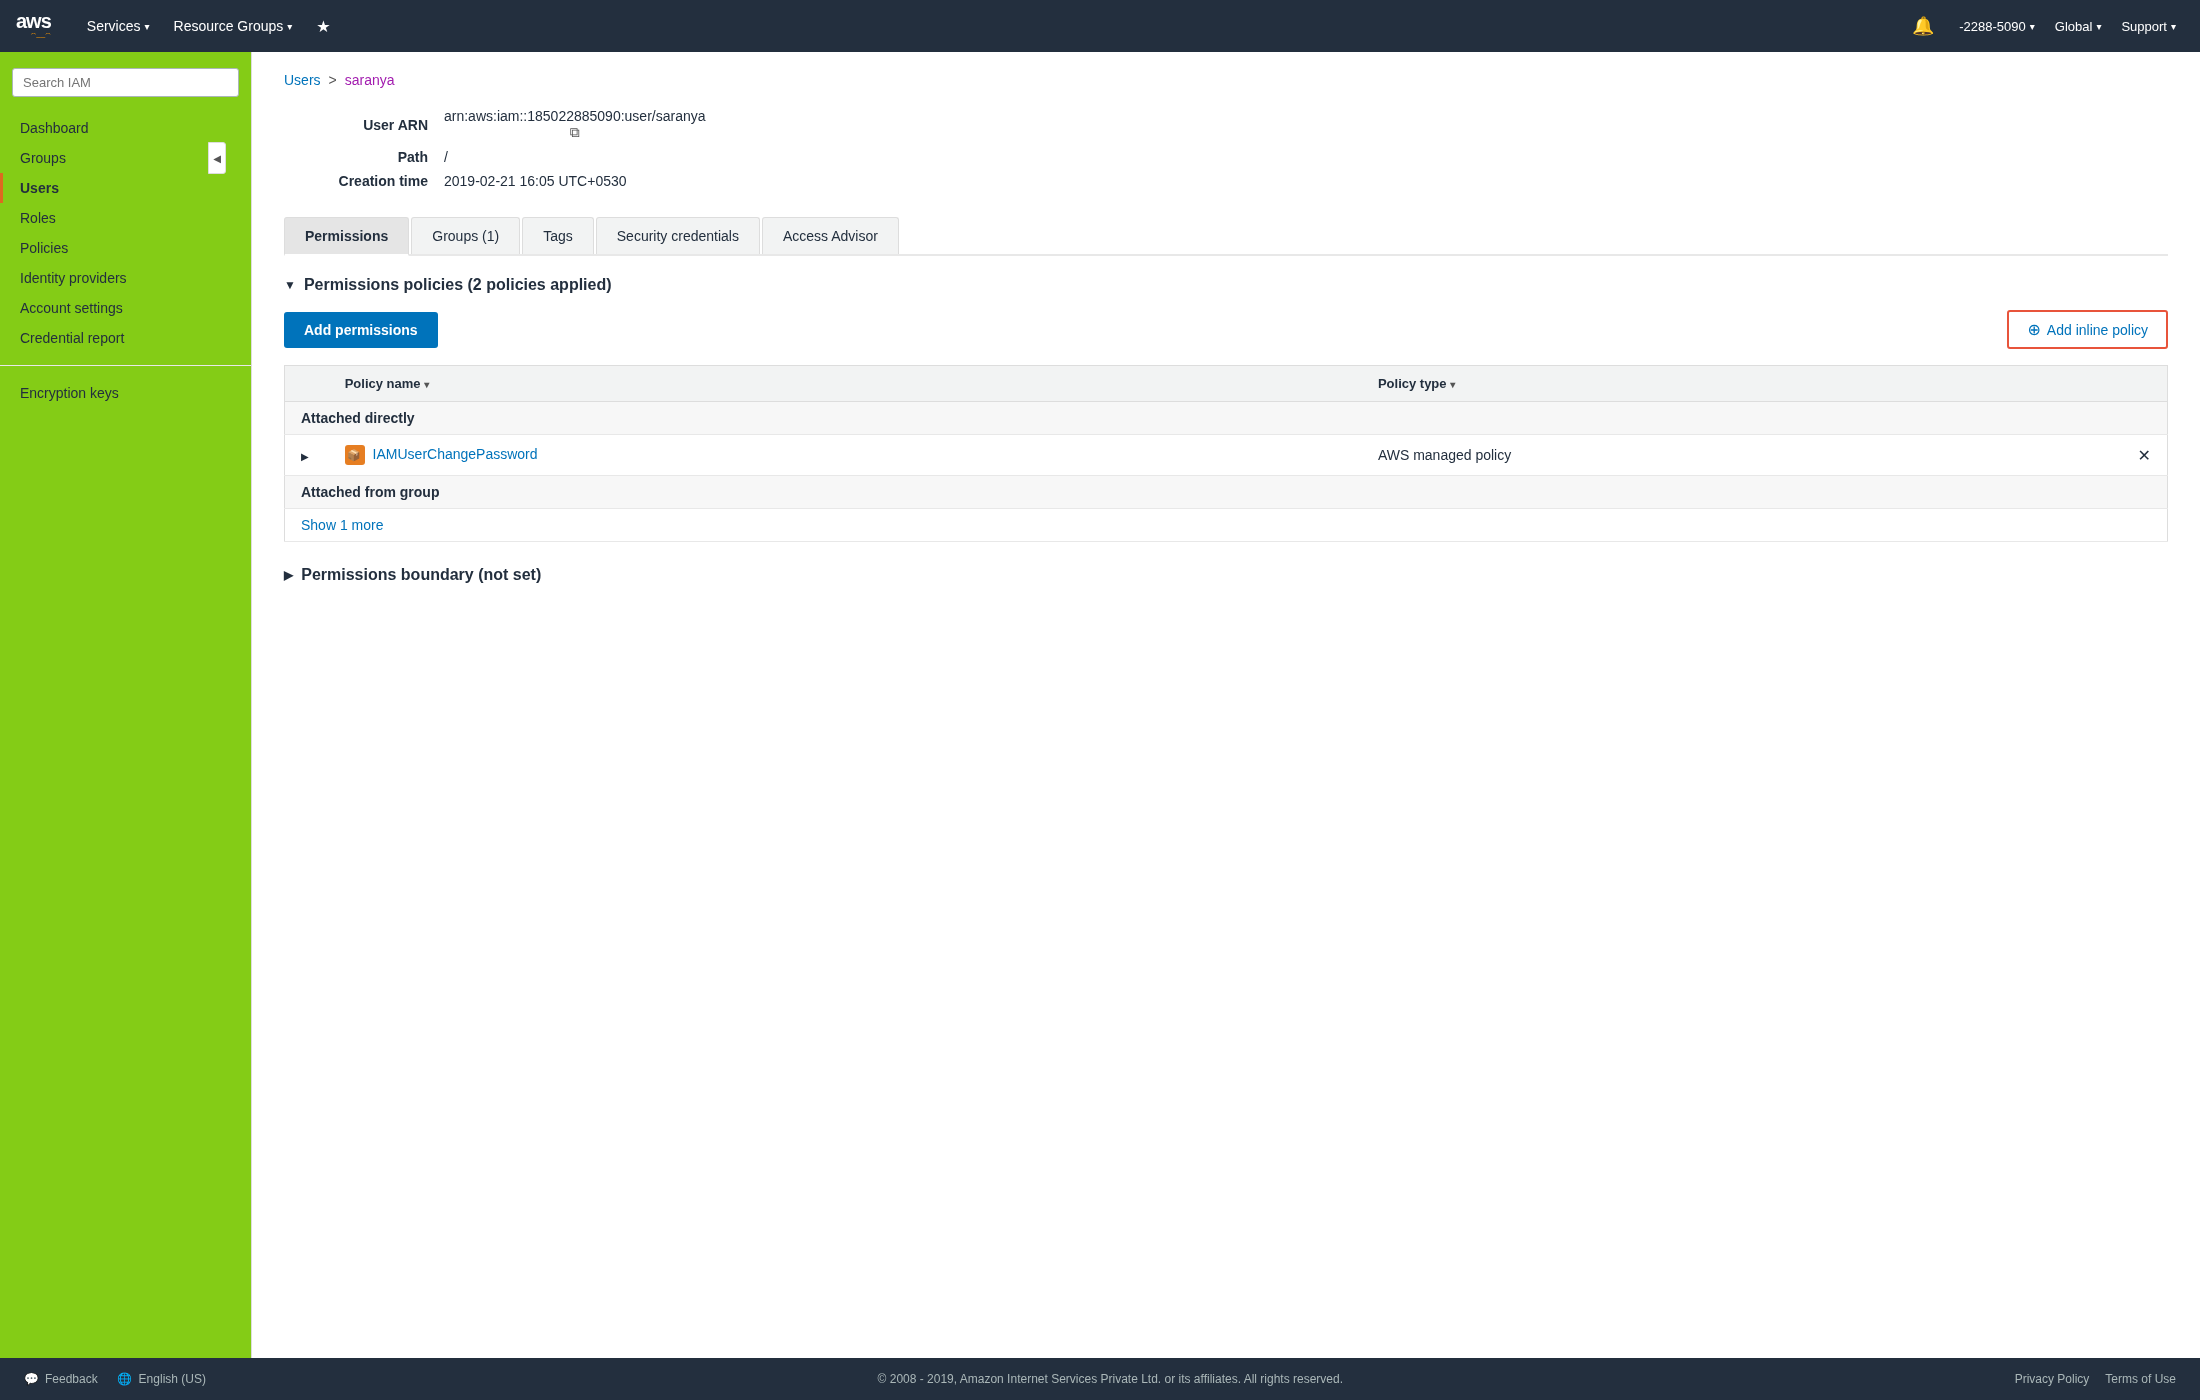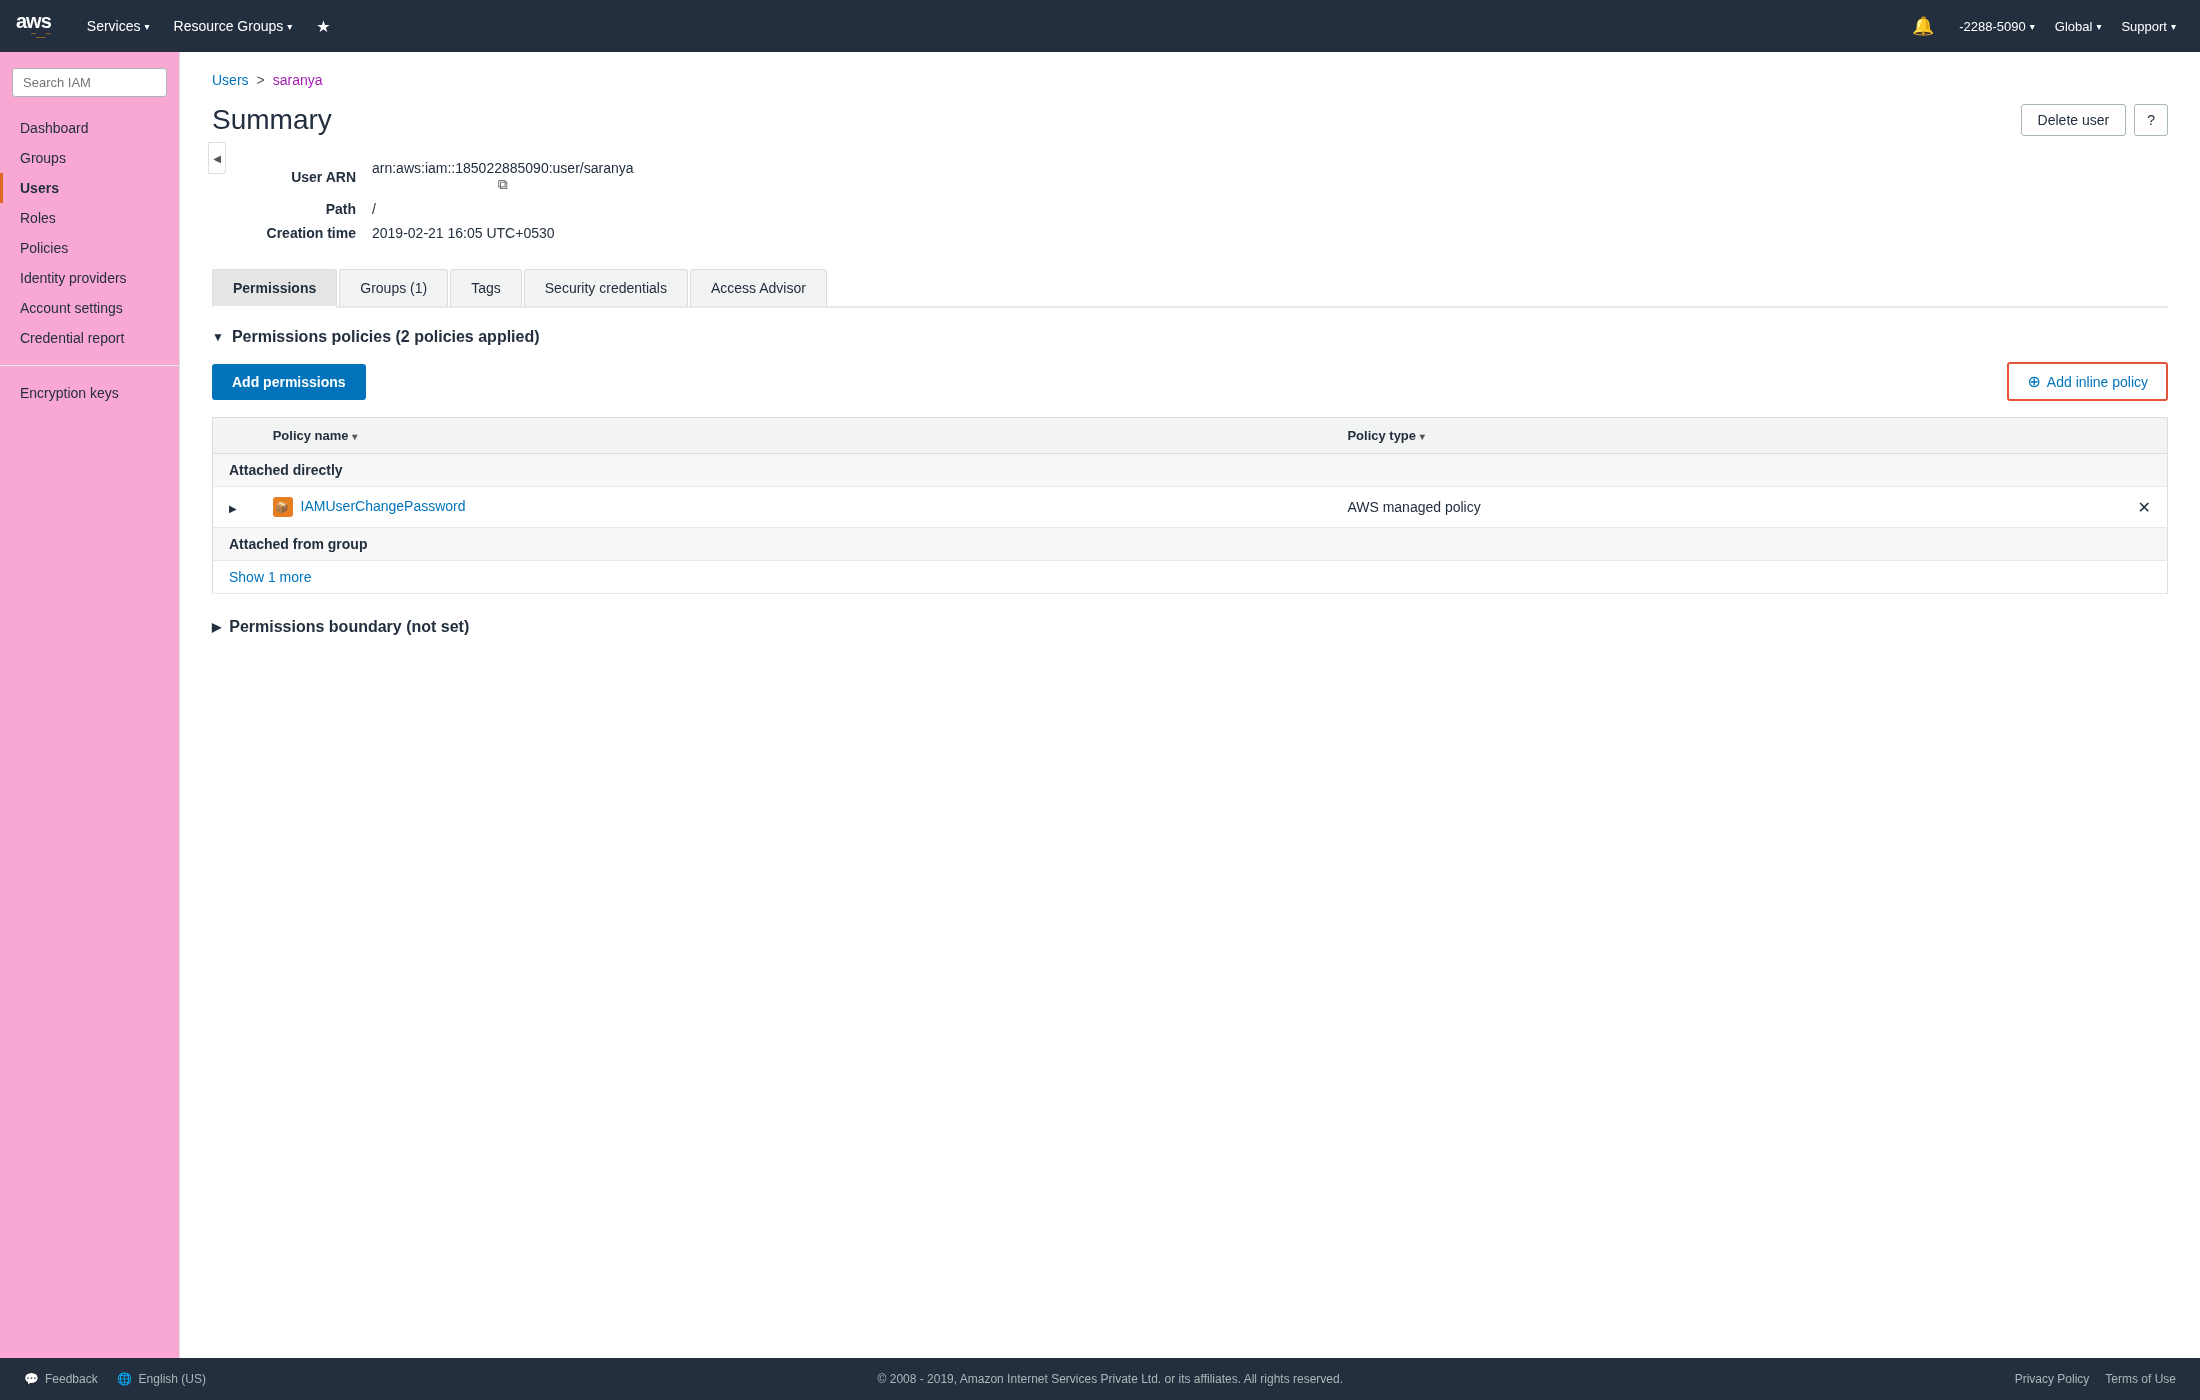--- a/index.html
+++ b/index.html
@@ -30,22 +30,22 @@
 
     
     .main-layout {
       display: flex;
       flex: 1;
       background: #f2f3f3;
     }
 
     
     .sidebar {
-      width: 180px;
-      background: #f9a8d4;
+      width: 252px;
+      background: #84cc16;
       border-right: 1px solid #ddd;
       padding: 16px 0;
       flex-shrink: 0;
     }
     .sidebar-search {
       margin: 0 12px 16px 12px;
     }
     .sidebar-search input {
       width: 100%;
       padding: 6px 10px;
@@ -350,27 +350,20 @@
   </aside>
 
   <main class="content-area">
 
     <div class="breadcrumb">
       <a>Users</a>
       <span class="breadcrumb-sep">&gt;</span>
       <span class="breadcrumb-current">saranya</span>
     </div>
 
-    <div class="page-header">
-      <h1 class="page-title">Summary</h1>
-      <div class="header-actions">
-        <button class="btn-secondary">Delete user</button>
-        <button class="btn-icon">?</button>
-      </div>
-    </div>
 
     <div class="user-info-table">
       <div class="user-info-row">
         <span class="user-info-label">User ARN</span>
         <span class="user-info-value">
           <span>arn:aws:iam::185022885090:user/saranya</span>
           <span class="copy-icon">⧉</span>
         </span>
       </div>
       <div class="user-info-row">

